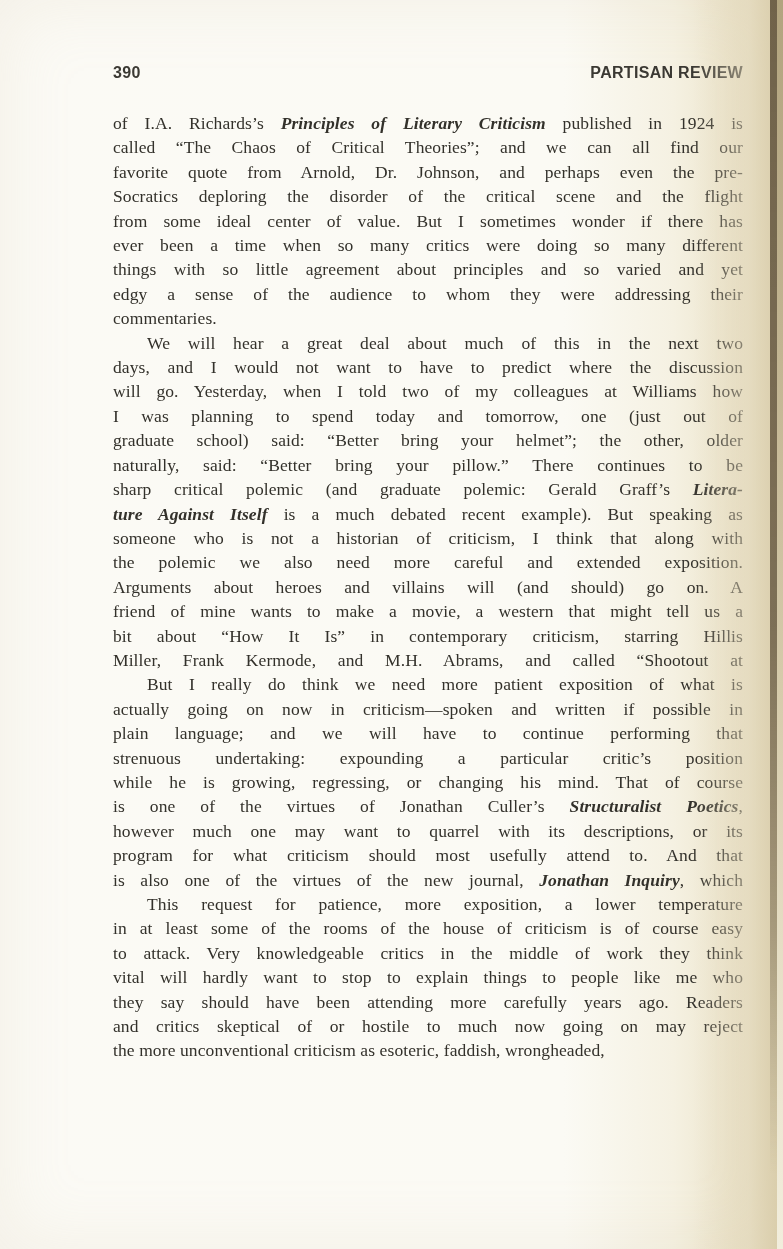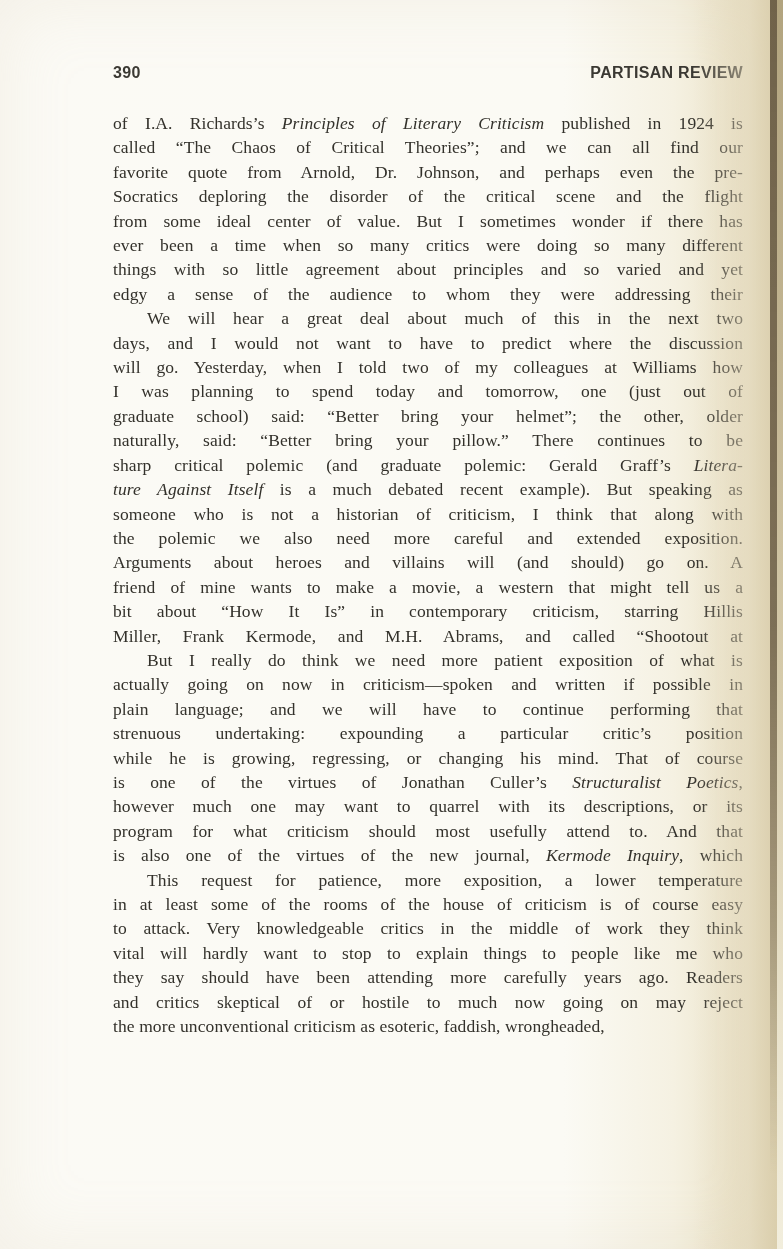--- a/index.html
+++ b/index.html
@@ -84,21 +84,21 @@
     color: #33312b;
     letter-spacing: 0.1px;
   }
   .para { margin: 0; }
   .line {
     text-align: justify;
     text-align-last: justify;
   }
   .line.last { text-align-last: left; }
   .line.indent { text-indent: 34px; }
-  .it { font-style: italic; }
+  .it { font-style: italic; font-weight: bold; }
 </style>
 </head>
 <body>
 
 <div class="page">
 
   <div class="running-head">
     <span>390</span>
     <span>PARTISAN REVIEW</span>
   </div>
@@ -106,20 +106,21 @@
   <div class="text-block">
       <div class="para">
         <div class="line"><span>of I.A. Richards’s </span><span class="it">Principles of Literary Criticism</span><span> published in 1924 is</span></div>
         <div class="line"><span>called “The Chaos of Critical Theories”; and we can all find our</span></div>
         <div class="line"><span>favorite quote from Arnold, Dr. Johnson, and perhaps even the pre-</span></div>
         <div class="line"><span>Socratics deploring the disorder of the critical scene and the flight</span></div>
         <div class="line"><span>from some ideal center of value. But I sometimes wonder if there has</span></div>
         <div class="line"><span>ever been a time when so many critics were doing so many different</span></div>
         <div class="line"><span>things with so little agreement about principles and so varied and yet</span></div>
         <div class="line"><span>edgy a sense of the audience to whom they were addressing their</span></div>
+        <div class="line last"><span>commentaries.</span></div>
       </div>
       <div class="para">
         <div class="line indent"><span>We will hear a great deal about much of this in the next two</span></div>
         <div class="line"><span>days, and I would not want to have to predict where the discussion</span></div>
         <div class="line"><span>will go. Yesterday, when I told two of my colleagues at Williams how</span></div>
         <div class="line"><span>I was planning to spend today and tomorrow, one (just out of</span></div>
         <div class="line"><span>graduate school) said: “Better bring your helmet”; the other, older</span></div>
         <div class="line"><span>naturally, said: “Better bring your pillow.” There continues to be</span></div>
         <div class="line"><span>sharp critical polemic (and graduate polemic: Gerald Graff’s </span><span class="it">Litera-</span></div>
         <div class="line"><span class="it">ture Against Itself</span><span> is a much debated recent example). But speaking as</span></div>
@@ -132,21 +133,21 @@
       </div>
       <div class="para">
         <div class="line indent"><span>But I really do think we need more patient exposition of what is</span></div>
         <div class="line"><span>actually going on now in criticism—spoken and written if possible in</span></div>
         <div class="line"><span>plain language; and we will have to continue performing that</span></div>
         <div class="line"><span>strenuous undertaking: expounding a particular critic’s position</span></div>
         <div class="line"><span>while he is growing, regressing, or changing his mind. That of course</span></div>
         <div class="line"><span>is one of the virtues of Jonathan Culler’s </span><span class="it">Structuralist Poetics</span><span>,</span></div>
         <div class="line"><span>however much one may want to quarrel with its descriptions, or its</span></div>
         <div class="line"><span>program for what criticism should most usefully attend to. And that</span></div>
-        <div class="line"><span>is also one of the virtues of the new journal, </span><span class="it">Kermode Inquiry</span><span>, which</span></div>
+        <div class="line"><span>is also one of the virtues of the new journal, </span><span class="it">Jonathan Inquiry</span><span>, which</span></div>
       </div>
       <div class="para">
         <div class="line indent"><span>This request for patience, more exposition, a lower temperature</span></div>
         <div class="line"><span>in at least some of the rooms of the house of criticism is of course easy</span></div>
         <div class="line"><span>to attack. Very knowledgeable critics in the middle of work they think</span></div>
         <div class="line"><span>vital will hardly want to stop to explain things to people like me who</span></div>
         <div class="line"><span>they say should have been attending more carefully years ago. Readers</span></div>
         <div class="line"><span>and critics skeptical of or hostile to much now going on may reject</span></div>
         <div class="line last"><span>the more unconventional criticism as esoteric, faddish, wrongheaded,</span></div>
       </div>

